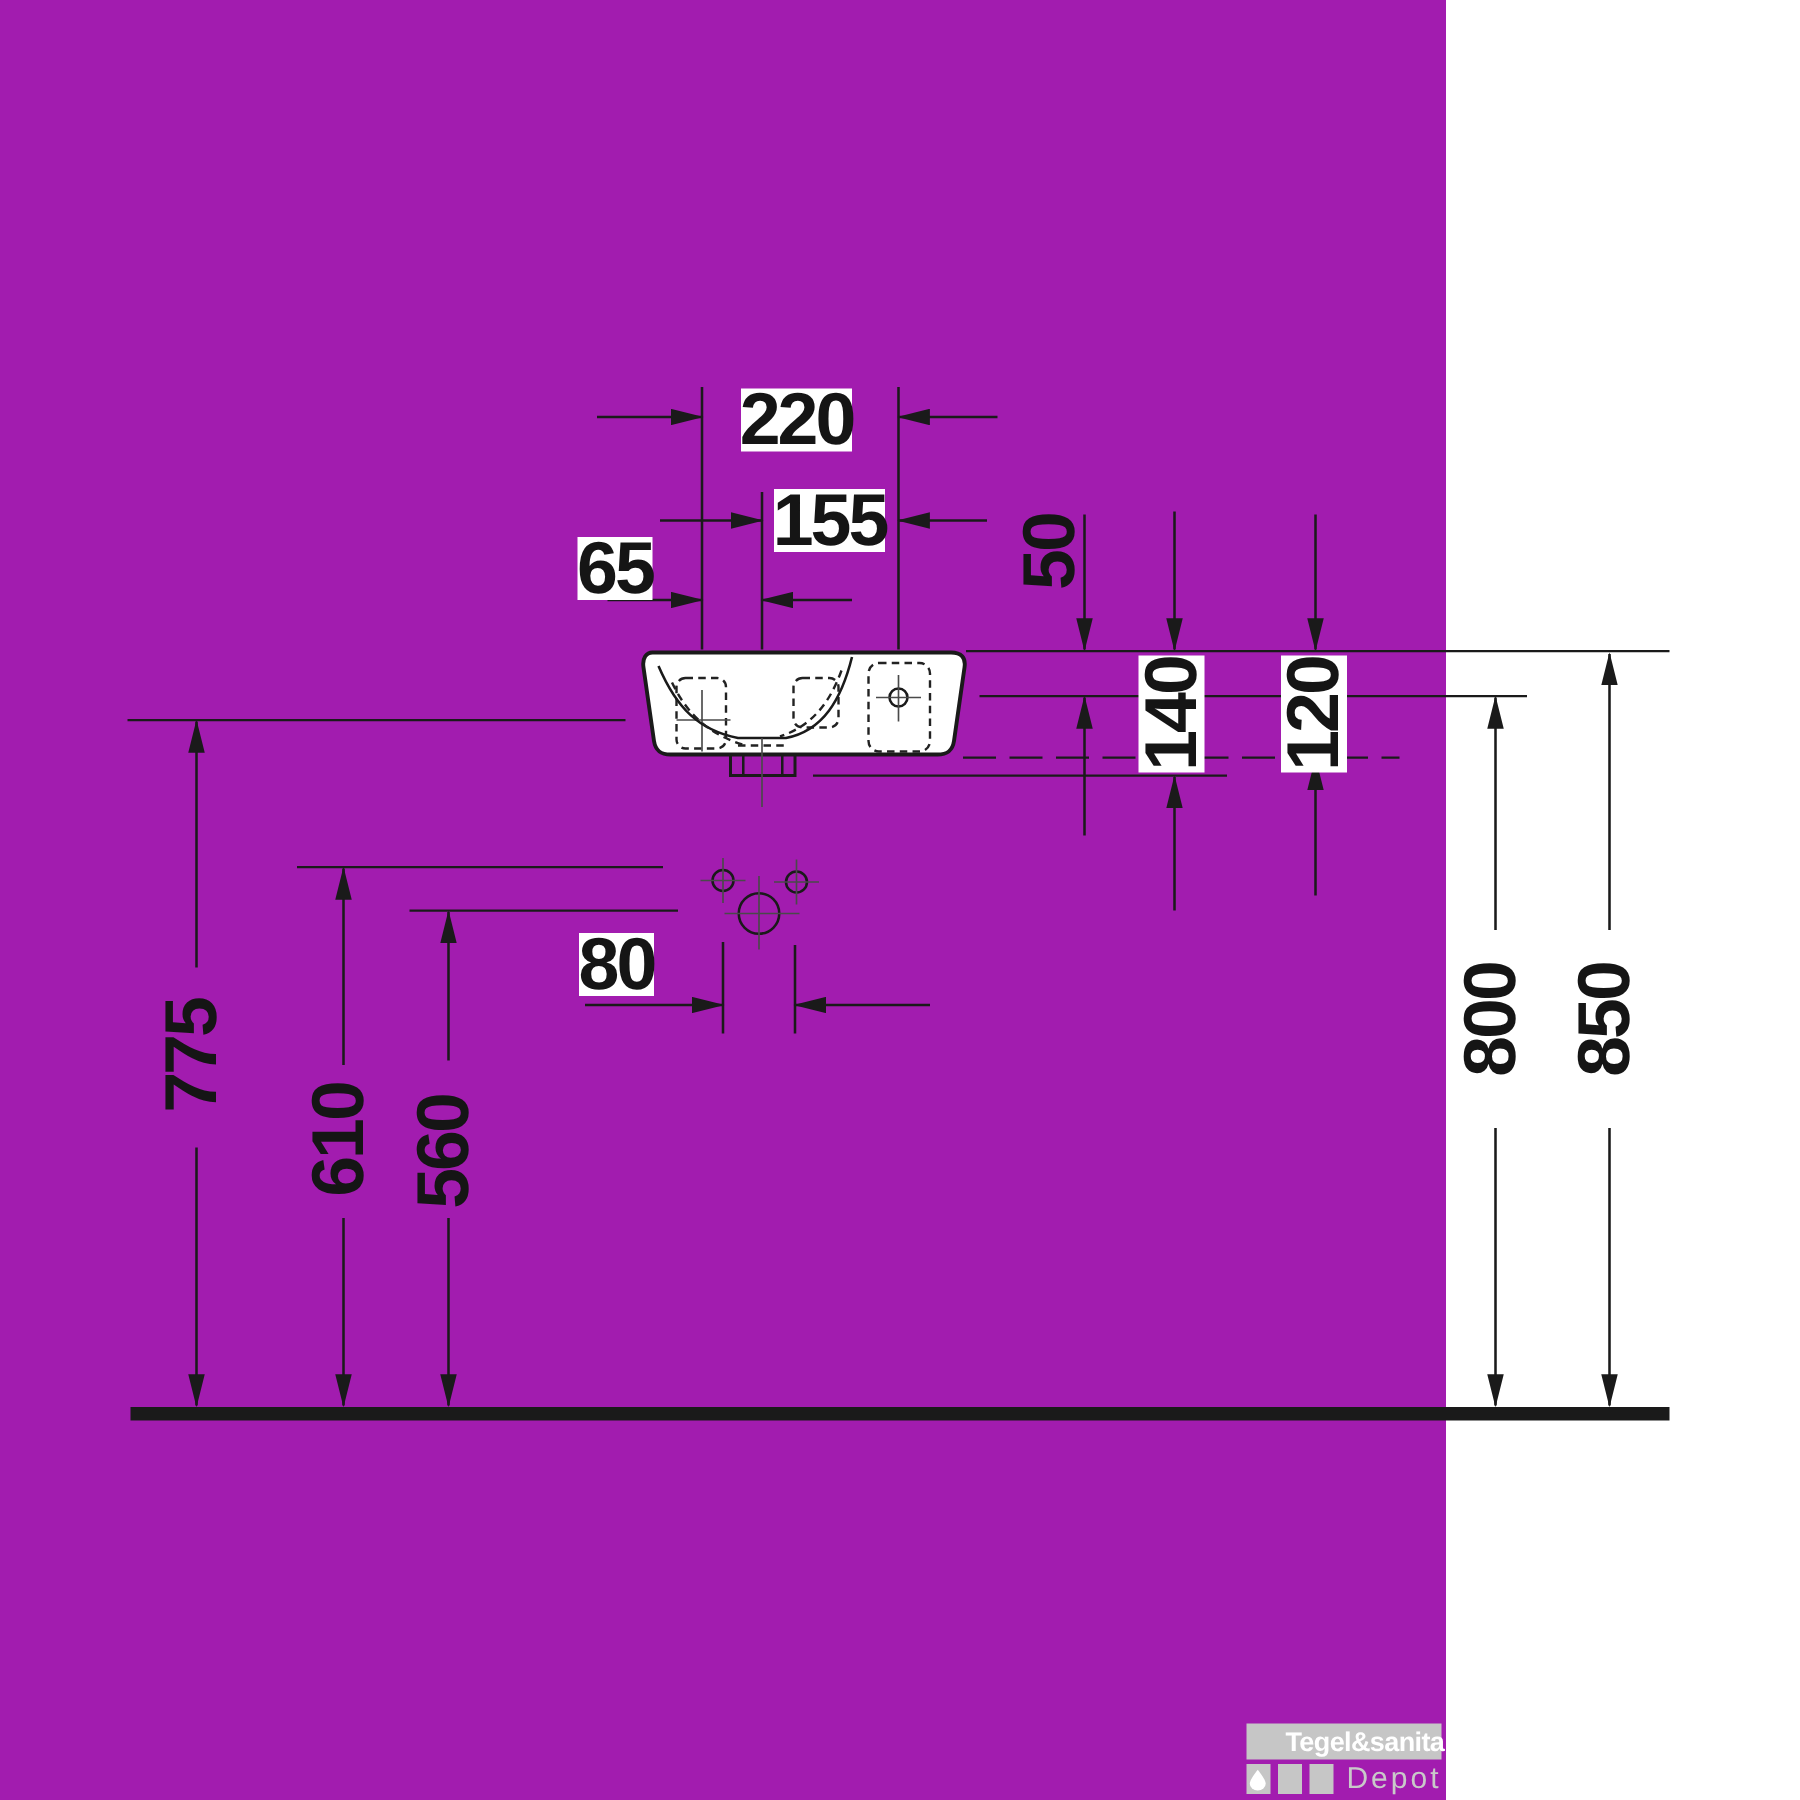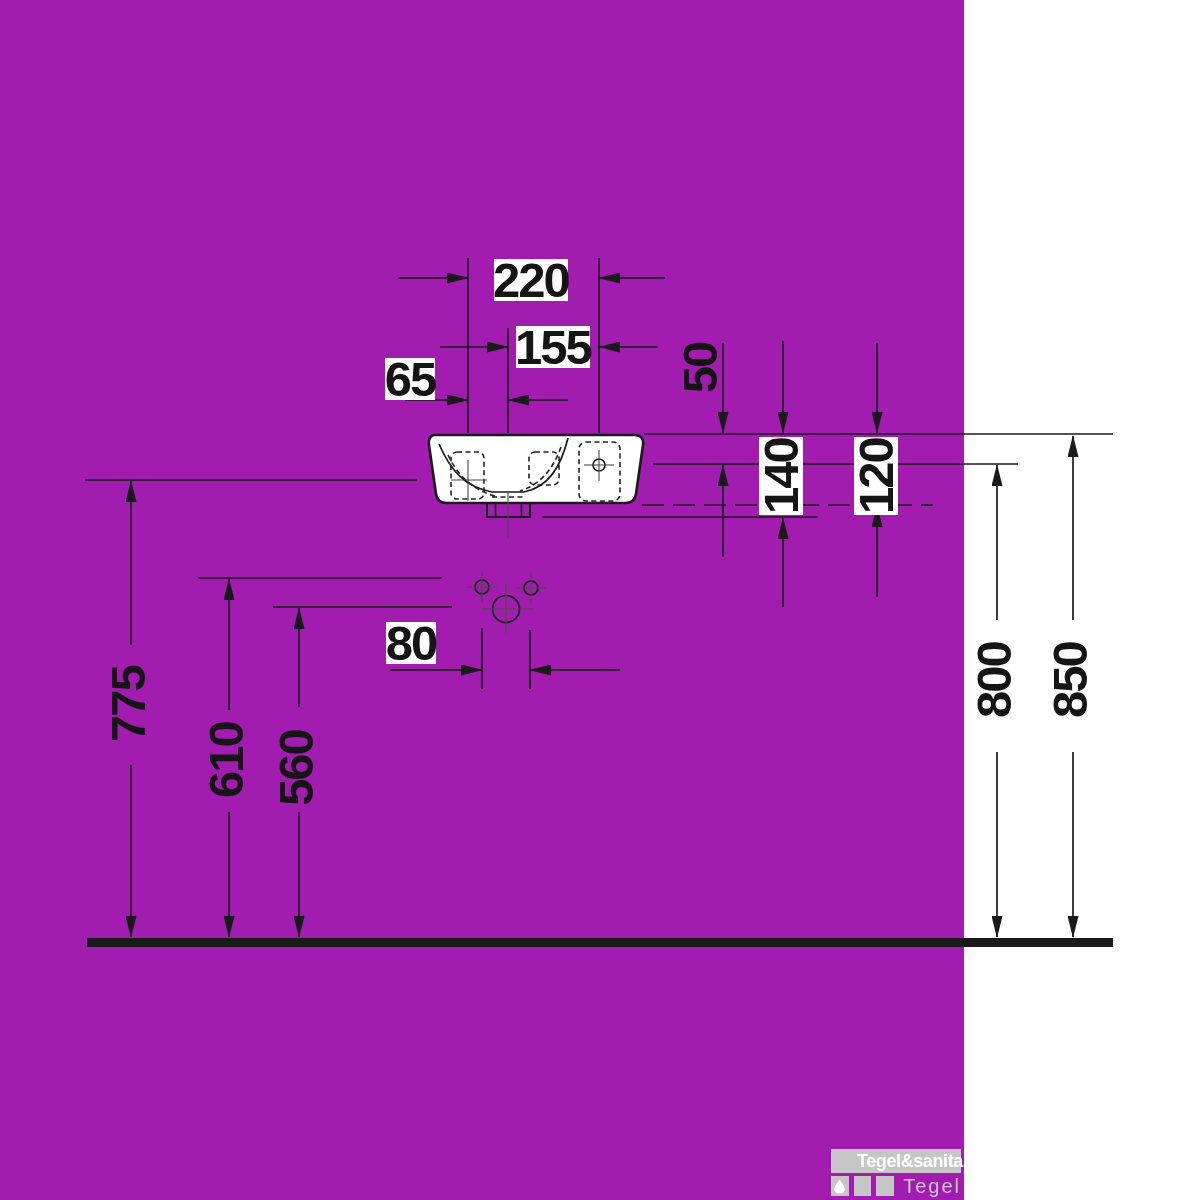--- a/index.html
+++ b/index.html
@@ -151,17 +151,17 @@
 <div class="wm">
   <div class="wm-banner">Tegel&amp;sanitair</div>
   <div class="wm-row">
     <div class="wm-sq">
       <svg width="13" height="15" viewBox="0 0 13 15">
         <path d="M6.5 0.8 C6.5 0.8 1.2 7.2 1.2 10.2 a5.3 4.4 0 0 0 10.6 0 C11.8 7.2 6.5 0.8 6.5 0.8 Z" fill="#fff"></path>
       </svg>
     </div>
     <div class="wm-sq"></div>
     <div class="wm-sq"></div>
-    <span class="wm-depot">Tegel</span>
+    <span class="wm-depot">Depot</span>
   </div>
 </div>
 
 </div>
 
 </body></html>

